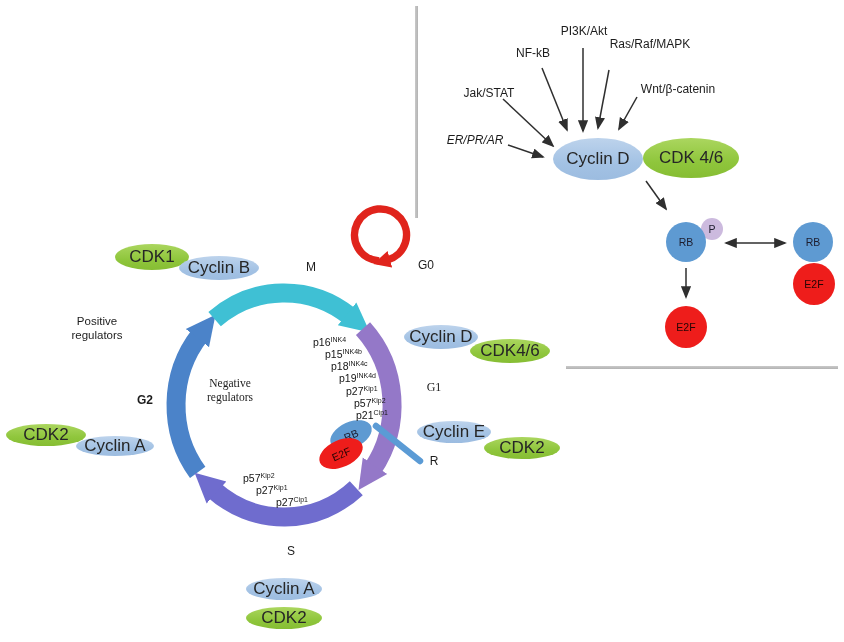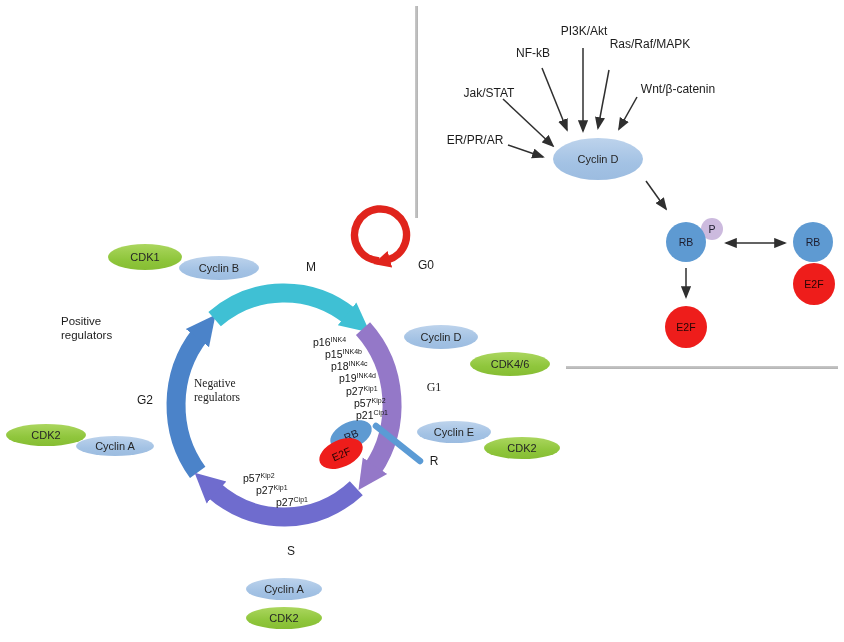--- a/index.html
+++ b/index.html
@@ -5,38 +5,38 @@
   html,body{margin:0;padding:0;background:#fff;}
   .stage{
     position:relative;width:844px;height:642px;background:#ffffff;overflow:hidden;
     font-family:"Liberation Sans", sans-serif;color:#1c1c1c;
   }
   .overlay{position:absolute;left:0;top:0;width:844px;height:642px;}
   .divider{position:absolute;background:linear-gradient(90deg,#c9c9c9,#b3b3b3);}
   .divider.h{background:linear-gradient(180deg,#c9c9c9,#b3b3b3);}
   .el{
     position:absolute;border-radius:50%;display:flex;align-items:center;justify-content:center;
-    font-size:11px;color:#262626;white-space:nowrap;
+    font-size:17px;color:#262626;white-space:nowrap;
   }
   .el.blue{background:linear-gradient(180deg,#bdd3ec 0%,#a3c2e4 60%,#9cbce0 100%);}
   .el.green{background:linear-gradient(180deg,#abd65f 0%,#8fc63c 60%,#86bd33 100%);}
   .circle{
     position:absolute;border-radius:50%;display:flex;align-items:center;justify-content:center;
     font-size:10.5px;color:#1d1d2e;
   }
   .circle.rb{background:#5e9ad2;}
   .circle.red{background:#ee1d1b;color:#250505;}
   .circle.phospho{background:#ccbade;}
   .tilt{transform:rotate(-24deg);font-size:10.5px;}
   .lbl{
     position:absolute;transform:translate(-50%,-50%);font-size:12px;
     white-space:nowrap;color:#1c1c1c;
   }
   .lbl-block{
-    position:absolute;transform:translate(-50%,-50%);
+    position:absolute;transform:translate(-50%,-50%);text-align:center;
     font-size:11.5px;width:72px;line-height:1.25;color:#1c1c1c;
   }
   .inh{position:absolute;font-size:10.5px;color:#141414;white-space:nowrap;}
   .inh sup{font-size:7px;vertical-align:4px;}
 </style>
 </head>
 <body>
 
 <div class="stage">
 
@@ -83,52 +83,53 @@
   </svg>
 
   <div class="divider" style="left:415px;top:6px;width:3px;height:212px;"></div>
   <div class="divider h" style="left:566px;top:366px;width:272px;height:3px;"></div>
 
   <div class="lbl" style="left:584px;top:31px;">PI3K/Akt</div>
   <div class="lbl" style="left:533px;top:53px;">NF-kB</div>
   <div class="lbl" style="left:650px;top:44px;">Ras/Raf/MAPK</div>
   <div class="lbl" style="left:489px;top:93px;">Jak/STAT</div>
   <div class="lbl" style="left:678px;top:89px;">Wnt/β-catenin</div>
-  <div class="lbl" style="left:475px;top:140px;">ER/PR/AR</div>
+  <div class="lbl" style="left:475px;top:140px;font-style:italic;">ER/PR/AR</div>
 
+  <div class="el green" style="left:643px;top:138px;width:96px;height:40px;">CDK 4/6</div>
   <div class="el blue" style="left:553px;top:138px;width:90px;height:42px;">Cyclin D</div>
 
   <div class="circle phospho" style="left:701px;top:218px;width:22px;height:22px;">P</div>
   <div class="circle rb" style="left:666px;top:222px;width:40px;height:40px;">RB</div>
   <div class="circle red" style="left:665px;top:306px;width:42px;height:42px;">E2F</div>
   <div class="circle rb" style="left:793px;top:222px;width:40px;height:40px;">RB</div>
   <div class="circle red" style="left:793px;top:263px;width:42px;height:42px;">E2F</div>
 
-  <div class="el green" style="left:108px;top:244px;width:74px;height:26px;">CDK1</div>
+  <div class="el green" style="left:115px;top:244px;width:74px;height:26px;">CDK1</div>
   <div class="el blue" style="left:179px;top:256px;width:80px;height:24px;">Cyclin B</div>
 
-  <div class="el green" style="left:470px;top:352px;width:80px;height:24px;text-align:center;">CDK4/6</div>
+  <div class="el green" style="left:470px;top:339px;width:80px;height:24px;text-align:center;">CDK4/6</div>
   <div class="el blue" style="left:404px;top:325px;width:74px;height:24px;">Cyclin D</div>
 
   <div class="el green" style="left:484px;top:437px;width:76px;height:22px;">CDK2</div>
   <div class="el blue" style="left:417px;top:421px;width:74px;height:22px;">Cyclin E</div>
 
   <div class="el green" style="left:6px;top:424px;width:80px;height:22px;">CDK2</div>
   <div class="el blue" style="left:76px;top:436px;width:78px;height:20px;">Cyclin A</div>
 
   <div class="el blue" style="left:246px;top:578px;width:76px;height:22px;">Cyclin A</div>
   <div class="el green" style="left:246px;top:607px;width:76px;height:22px;">CDK2</div>
 
   <div class="el blue tilt" style="left:329px;top:422px;width:44px;height:26px;background:#5e9ad2;color:#1d1d2e;">RB</div>
   <div class="el tilt" style="left:318px;top:440px;width:46px;height:27px;background:#ee1d1b;color:#250505;">E2F</div>
 
   <div class="lbl" style="left:311px;top:267px;">M</div>
   <div class="lbl" style="left:426px;top:265px;">G0</div>
   <div class="lbl" style="left:434px;top:387px;font-family:Liberation Serif, serif;">G1</div>
-  <div class="lbl" style="left:145px;top:400px;">G2</div>
+  <div class="lbl" style="left:145px;top:400px;font-weight:bold;">G2</div>
   <div class="lbl" style="left:291px;top:551px;">S</div>
   <div class="lbl" style="left:434px;top:461px;">R</div>
 
   <div class="lbl-block" style="left:97px;top:328px;">Positive regulators</div>
   <div class="lbl-block" style="left:230px;top:390px;font-family:Liberation Serif, serif;">Negative regulators</div>
 
   <div class="inh" style="left:313px;top:336px;"><span>p16</span><sup>INK4</sup></div>
   <div class="inh" style="left:325px;top:348px;"><span>p15</span><sup>INK4b</sup></div>
   <div class="inh" style="left:331px;top:360px;"><span>p18</span><sup>INK4c</sup></div>
   <div class="inh" style="left:339px;top:372px;"><span>p19</span><sup>INK4d</sup></div>

